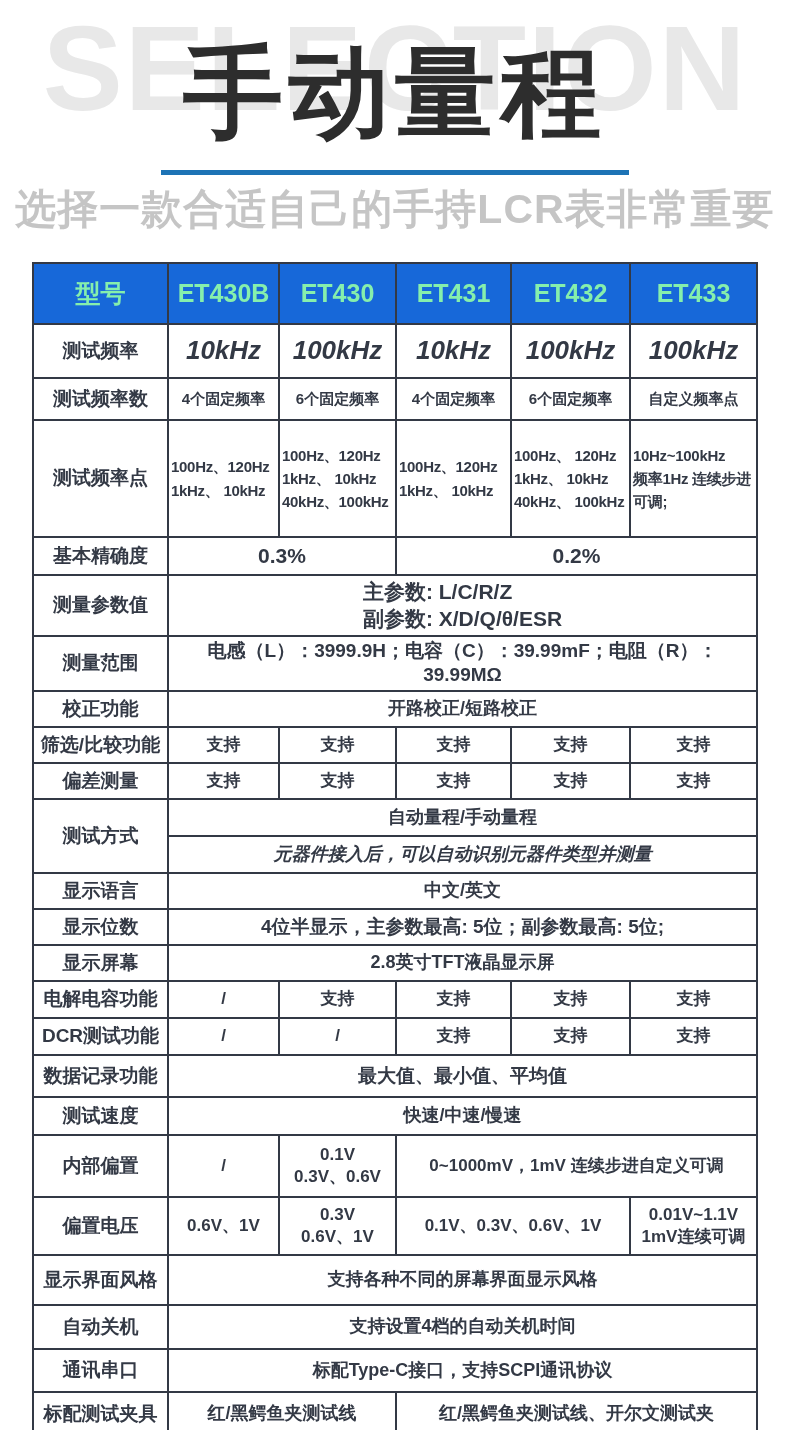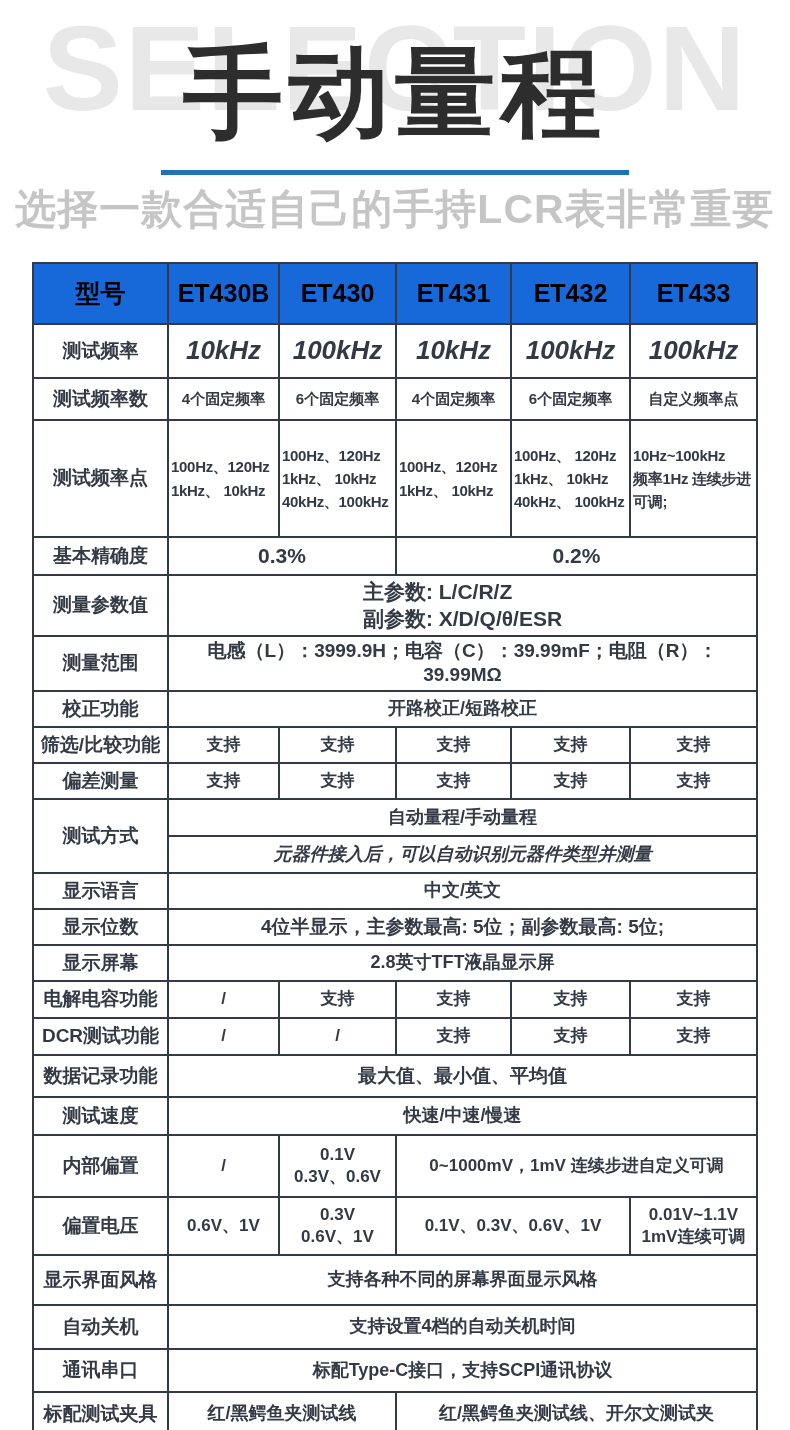--- a/index.html
+++ b/index.html
@@ -36,21 +36,21 @@
   }
   table.spec{
     position:absolute;top:262px;left:32px;width:724px;
     border-collapse:collapse;table-layout:fixed;color:var(--txt);
   }
   .spec th,.spec td{
     border:2px solid var(--bd);text-align:center;vertical-align:middle;
     padding:2px 3px;font-weight:bold;white-space:pre-line;line-height:1.3;
     overflow:hidden;
   }
-  tr.head th{background:var(--hbg);color:#000000;font-size:25px;border-color:var(--bd);}
+  tr.head th{background:var(--hbg);color:#86efac;font-size:25px;border-color:var(--bd);}
   th.rl{font-size:19px;}
   tr.xl  td{font-size:26px;font-style:italic;}
   tr.lg  td{font-size:21px;}
   tr.md  td{font-size:18px;}
   tr.md19 td{font-size:19px;}
   tr.md17 td{font-size:17px;}
   tr.sm  td{font-size:15px;}
   tr.left td{text-align:left;padding-left:2px;line-height:1.55;letter-spacing:-0.3px;}
   span.lb{display:inline-block;text-align:left;}
 </style>

